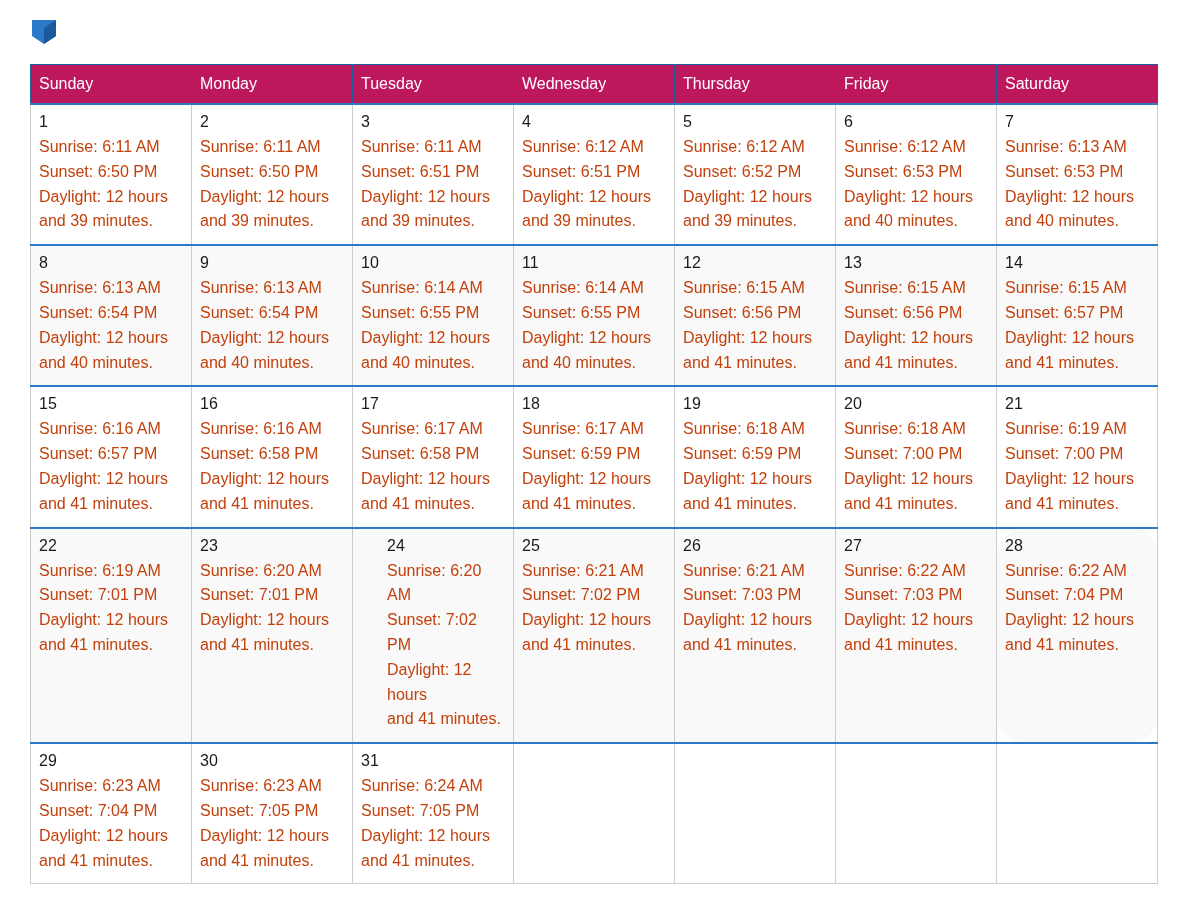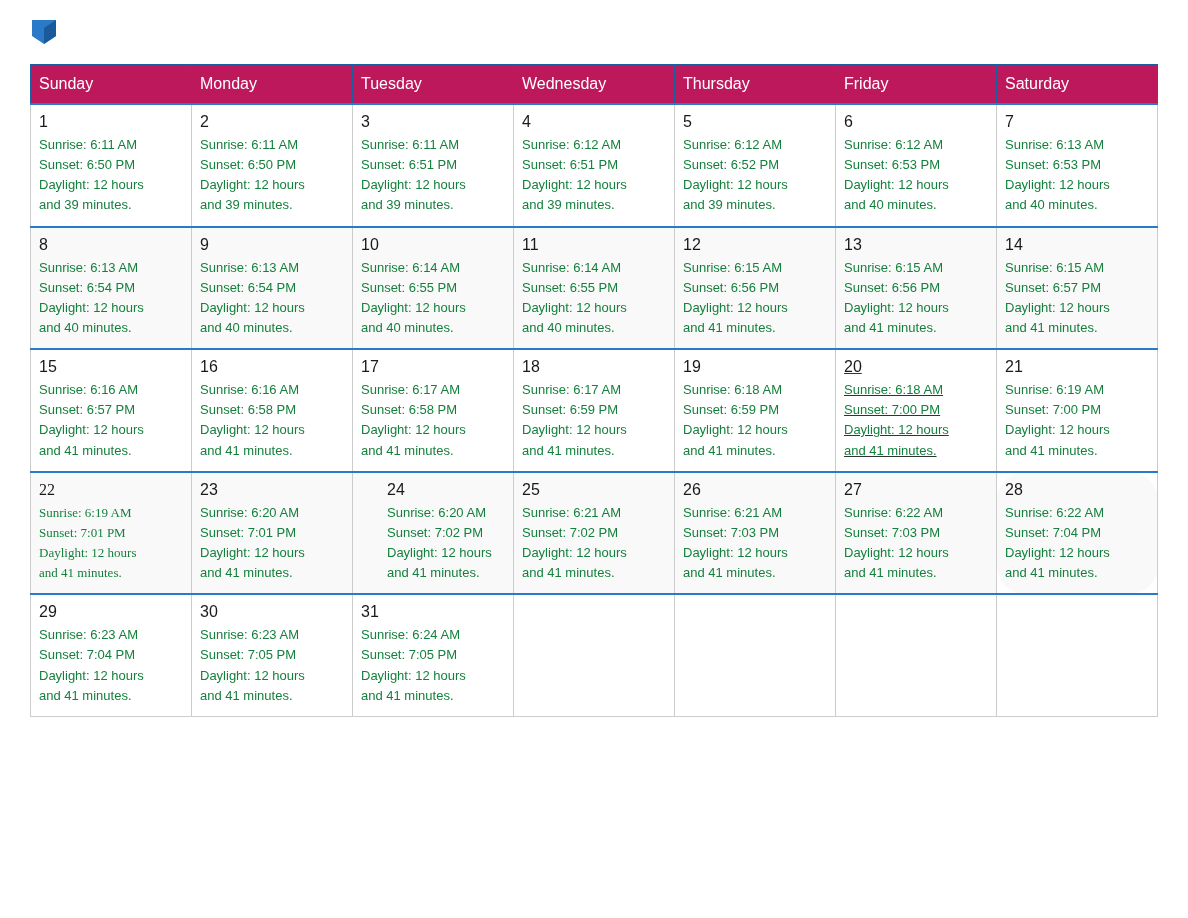--- a/index.html
+++ b/index.html
@@ -67,23 +67,23 @@
       background: #f9f9f9;
     }
     .day-number {
       font-size: 16px;
       font-weight: normal;
       color: #1a1a1a;
       display: block;
       margin-bottom: 4px;
     }
     .day-info {
-      font-size: 13px;
+      font-size: 16px;
       line-height: 1.55;
-      color: #15803d;
+      color: #c2410c;
     }
     .empty-cell {
       background: #ffffff;
     }
     
     .calendar-table tbody tr td {
       border-top: 2px solid #2a7ac7;
     }
     .calendar-table tbody tr td:not(:first-child) {
       border-top: 1px solid #ccc;
@@ -290,41 +290,41 @@
       </td>
         <td style="border-top: 2px solid rgb(42, 122, 199);">
         <span class="day-number">19</span>
         <div class="day-info">
           Sunrise: 6:18 AM<br>
           Sunset: 6:59 PM<br>
           Daylight: 12 hours<br>
           and 41 minutes.
         </div>
       </td>
-        <td style="border-top: 2px solid rgb(42, 122, 199); text-decoration: underline;">
+        <td style="border-top: 2px solid rgb(42, 122, 199);">
         <span class="day-number">20</span>
         <div class="day-info">
           Sunrise: 6:18 AM<br>
           Sunset: 7:00 PM<br>
           Daylight: 12 hours<br>
           and 41 minutes.
         </div>
       </td>
         <td style="border-top: 2px solid rgb(42, 122, 199);">
         <span class="day-number">21</span>
         <div class="day-info">
           Sunrise: 6:19 AM<br>
           Sunset: 7:00 PM<br>
           Daylight: 12 hours<br>
           and 41 minutes.
         </div>
       </td>
       </tr>
       <tr>
-        <td style="border-top: 2px solid rgb(42, 122, 199); font-family: Liberation Serif, serif;">
+        <td style="border-top: 2px solid rgb(42, 122, 199);">
         <span class="day-number">22</span>
         <div class="day-info">
           Sunrise: 6:19 AM<br>
           Sunset: 7:01 PM<br>
           Daylight: 12 hours<br>
           and 41 minutes.
         </div>
       </td>
         <td style="border-top: 2px solid rgb(42, 122, 199);">
         <span class="day-number">23</span>

